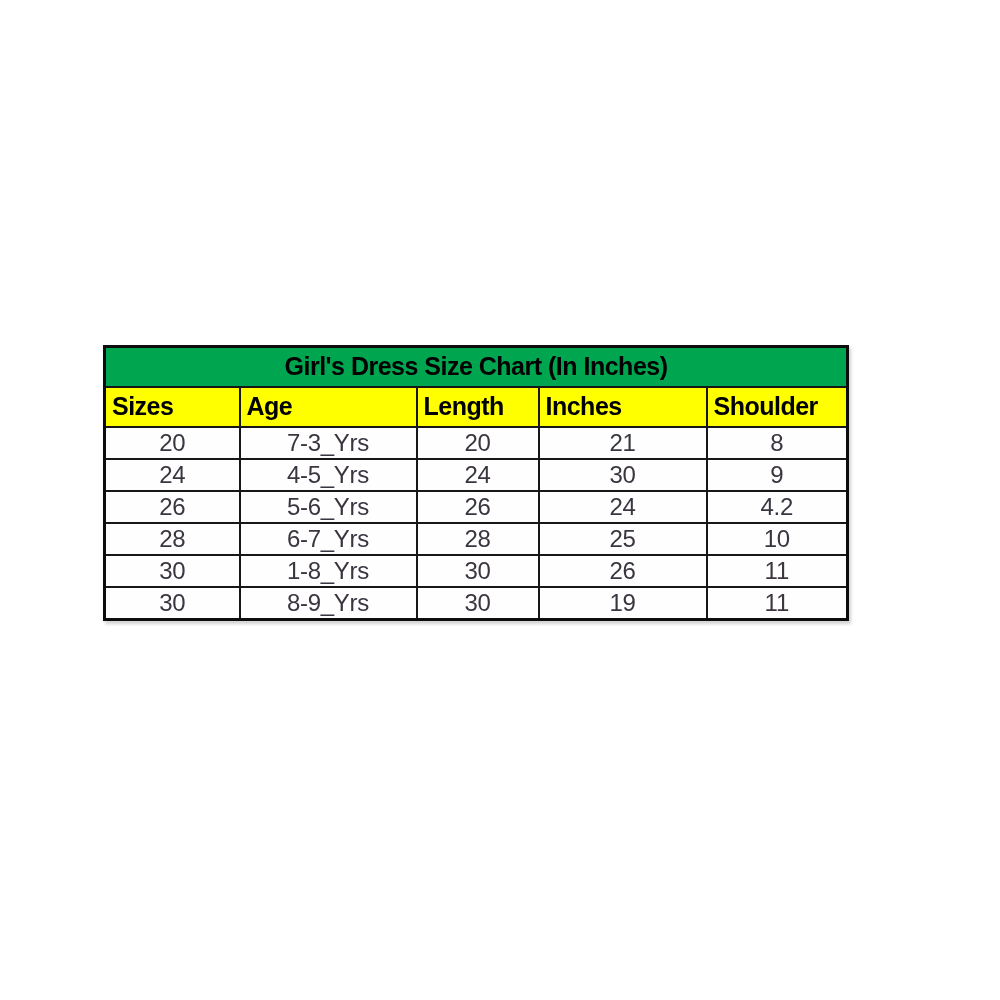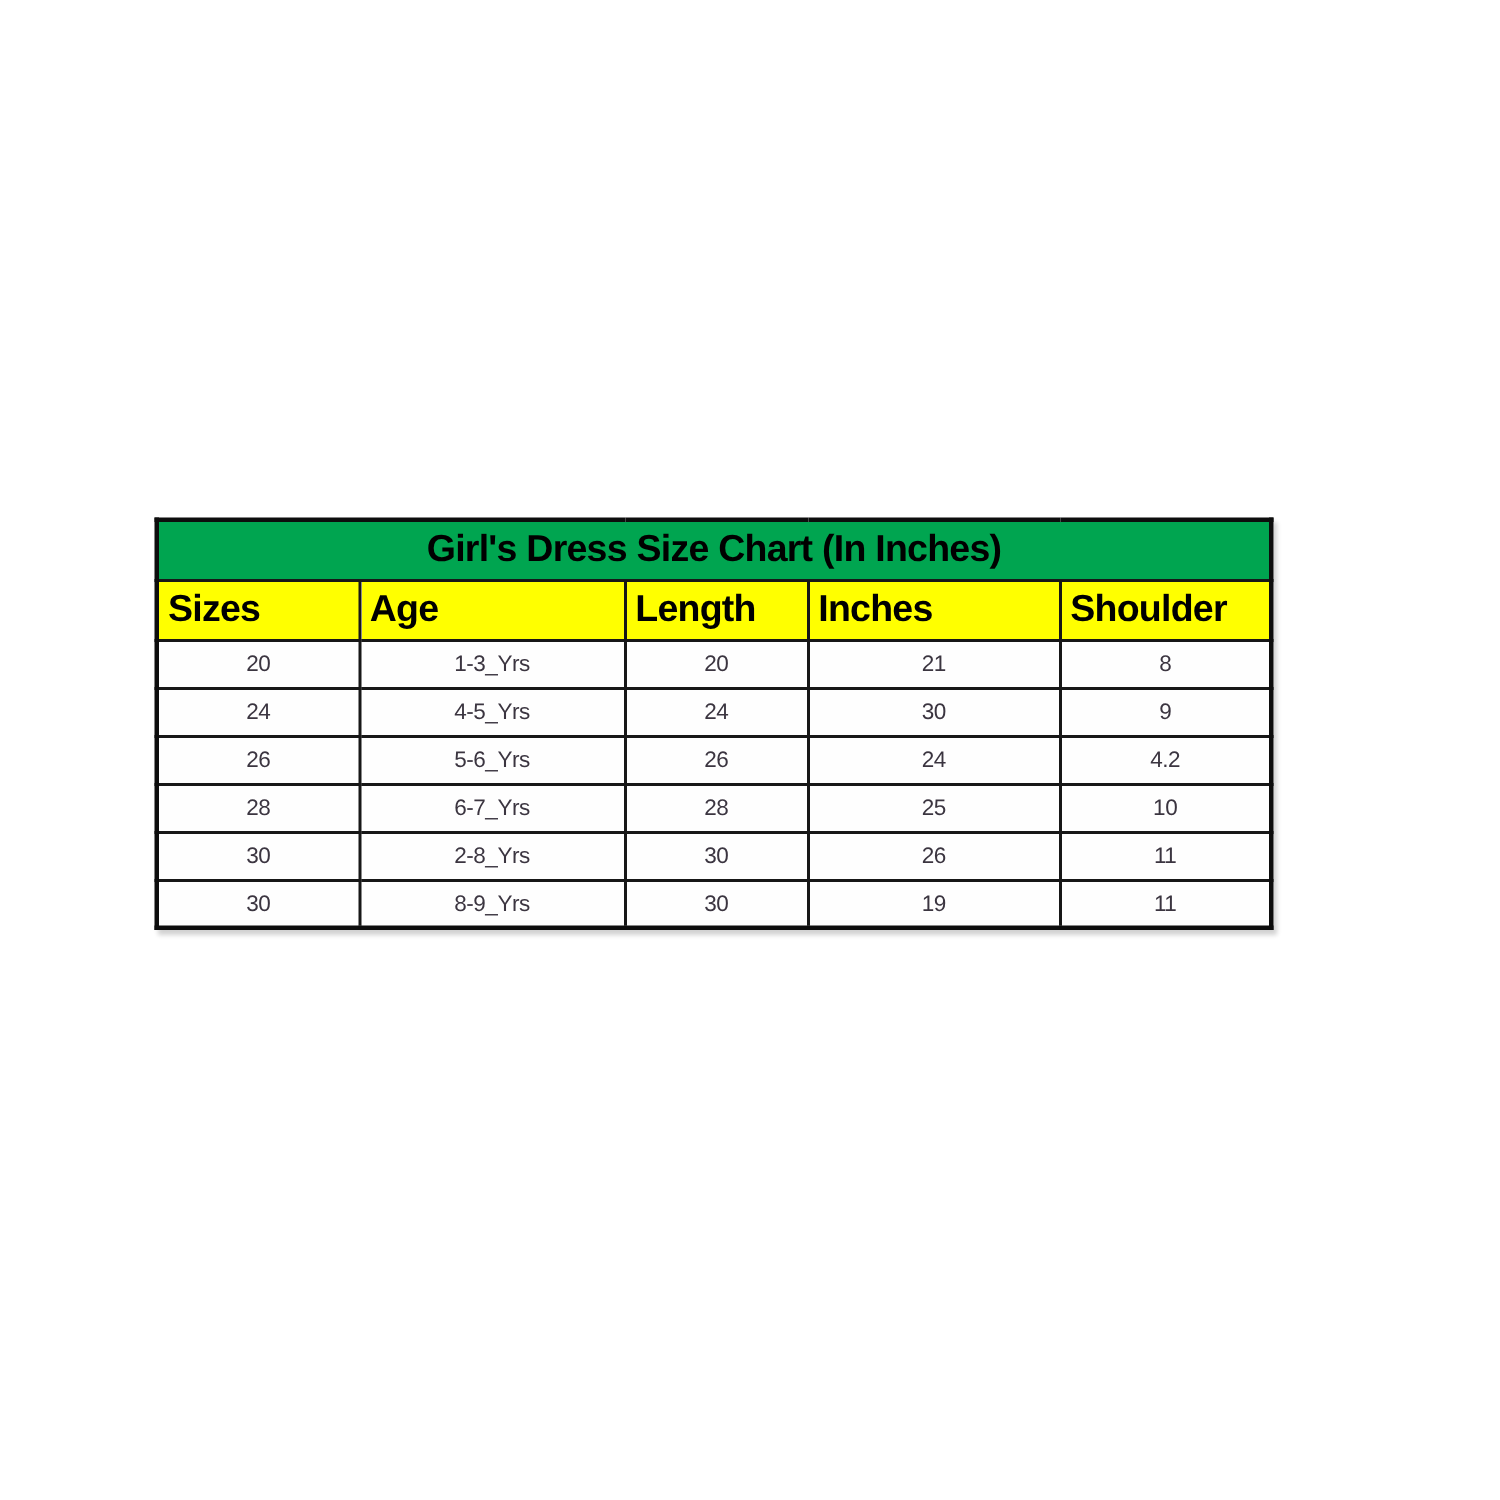--- a/index.html
+++ b/index.html
@@ -47,21 +47,21 @@
     height: 40px;
     font-size: 25px;
     font-weight: bold;
     letter-spacing: -0.5px;
     text-align: left;
     vertical-align: middle;
     padding: 0 0 0 6px;
   }
   tbody tr td {
     height: 32px;
-    font-size: 15px;
+    font-size: 24px;
     letter-spacing: -0.3px;
     color: var(--cell-text, #3b3540);
     text-align: center;
     vertical-align: middle;
     background: var(--row-bg, #fefefe);
   }
 </style>
 </head>
 <body>
 
@@ -82,21 +82,21 @@
           <th>Sizes</th>
           <th>Age</th>
           <th>Length</th>
           <th>Inches</th>
           <th>Shoulder</th>
         </tr>
     </thead>
     <tbody>
         <tr>
           <td>20</td>
-          <td>1-3_Yrs</td>
+          <td>7-3_Yrs</td>
           <td>20</td>
           <td>21</td>
           <td>8</td>
         </tr>
         <tr>
           <td>24</td>
           <td>4-5_Yrs</td>
           <td>24</td>
           <td>30</td>
           <td>9</td>
@@ -110,21 +110,21 @@
         </tr>
         <tr>
           <td>28</td>
           <td>6-7_Yrs</td>
           <td>28</td>
           <td>25</td>
           <td>10</td>
         </tr>
         <tr>
           <td>30</td>
-          <td>2-8_Yrs</td>
+          <td>1-8_Yrs</td>
           <td>30</td>
           <td>26</td>
           <td>11</td>
         </tr>
         <tr>
           <td>30</td>
           <td>8-9_Yrs</td>
           <td>30</td>
           <td>19</td>
           <td>11</td>

